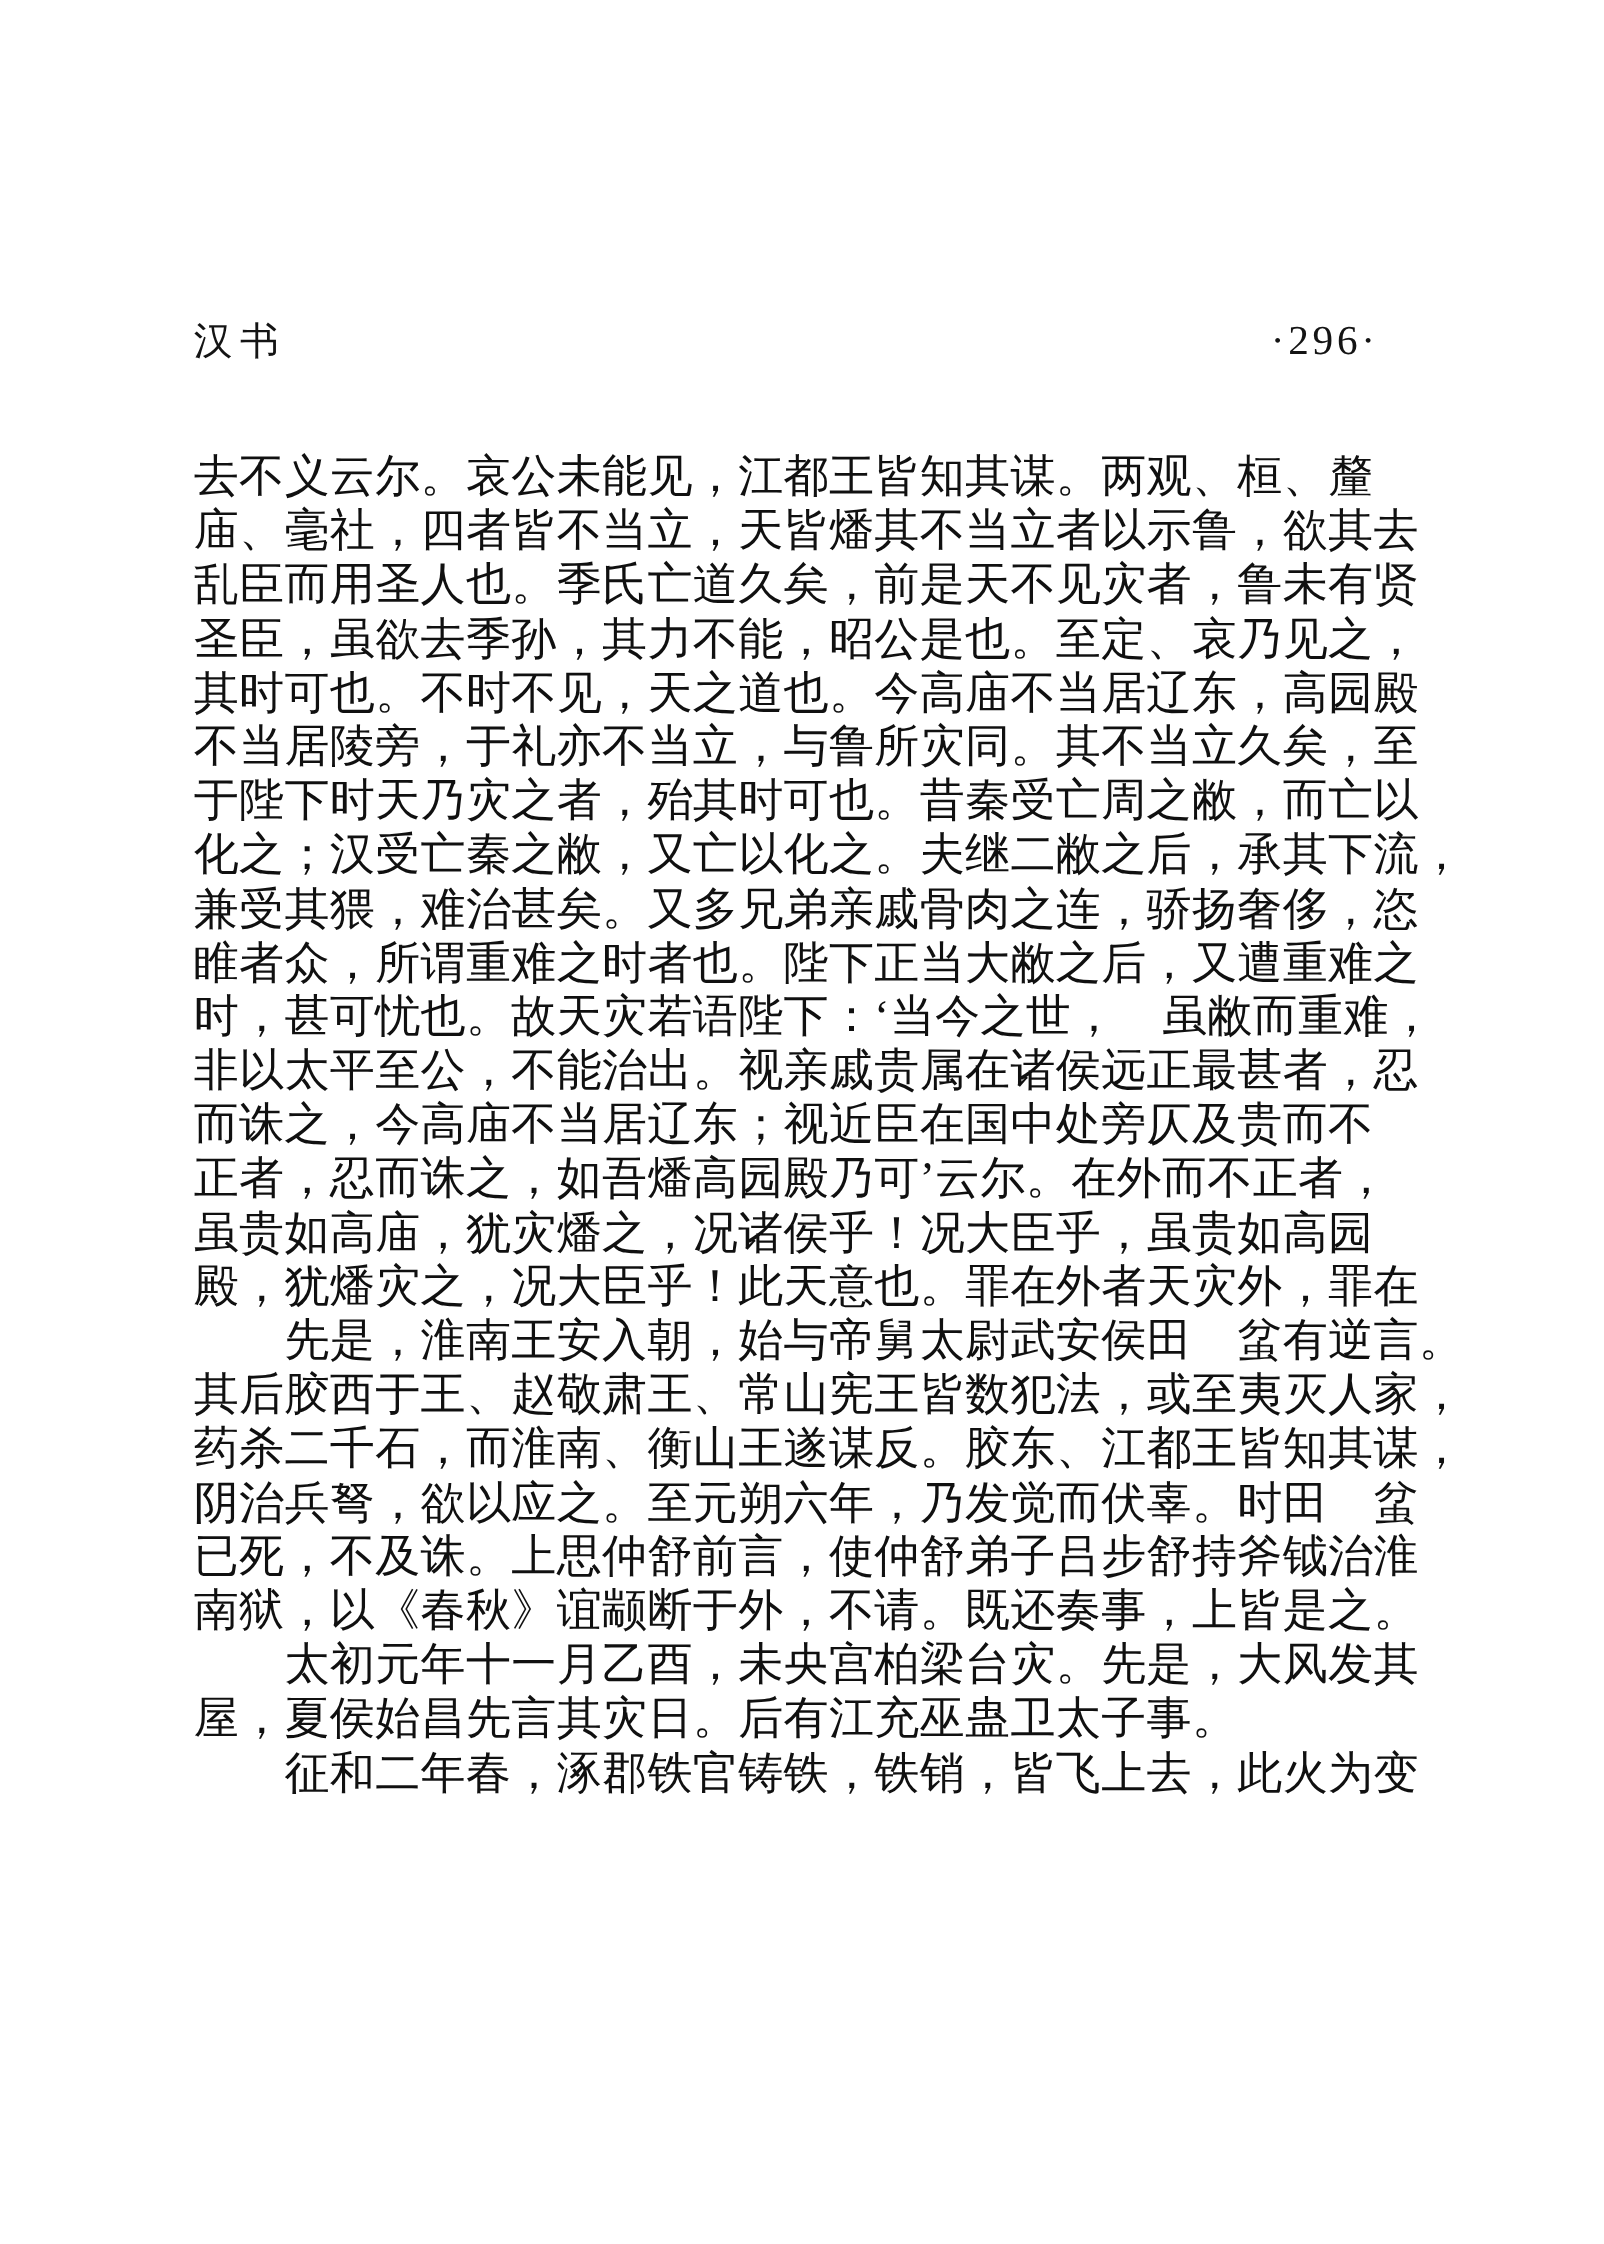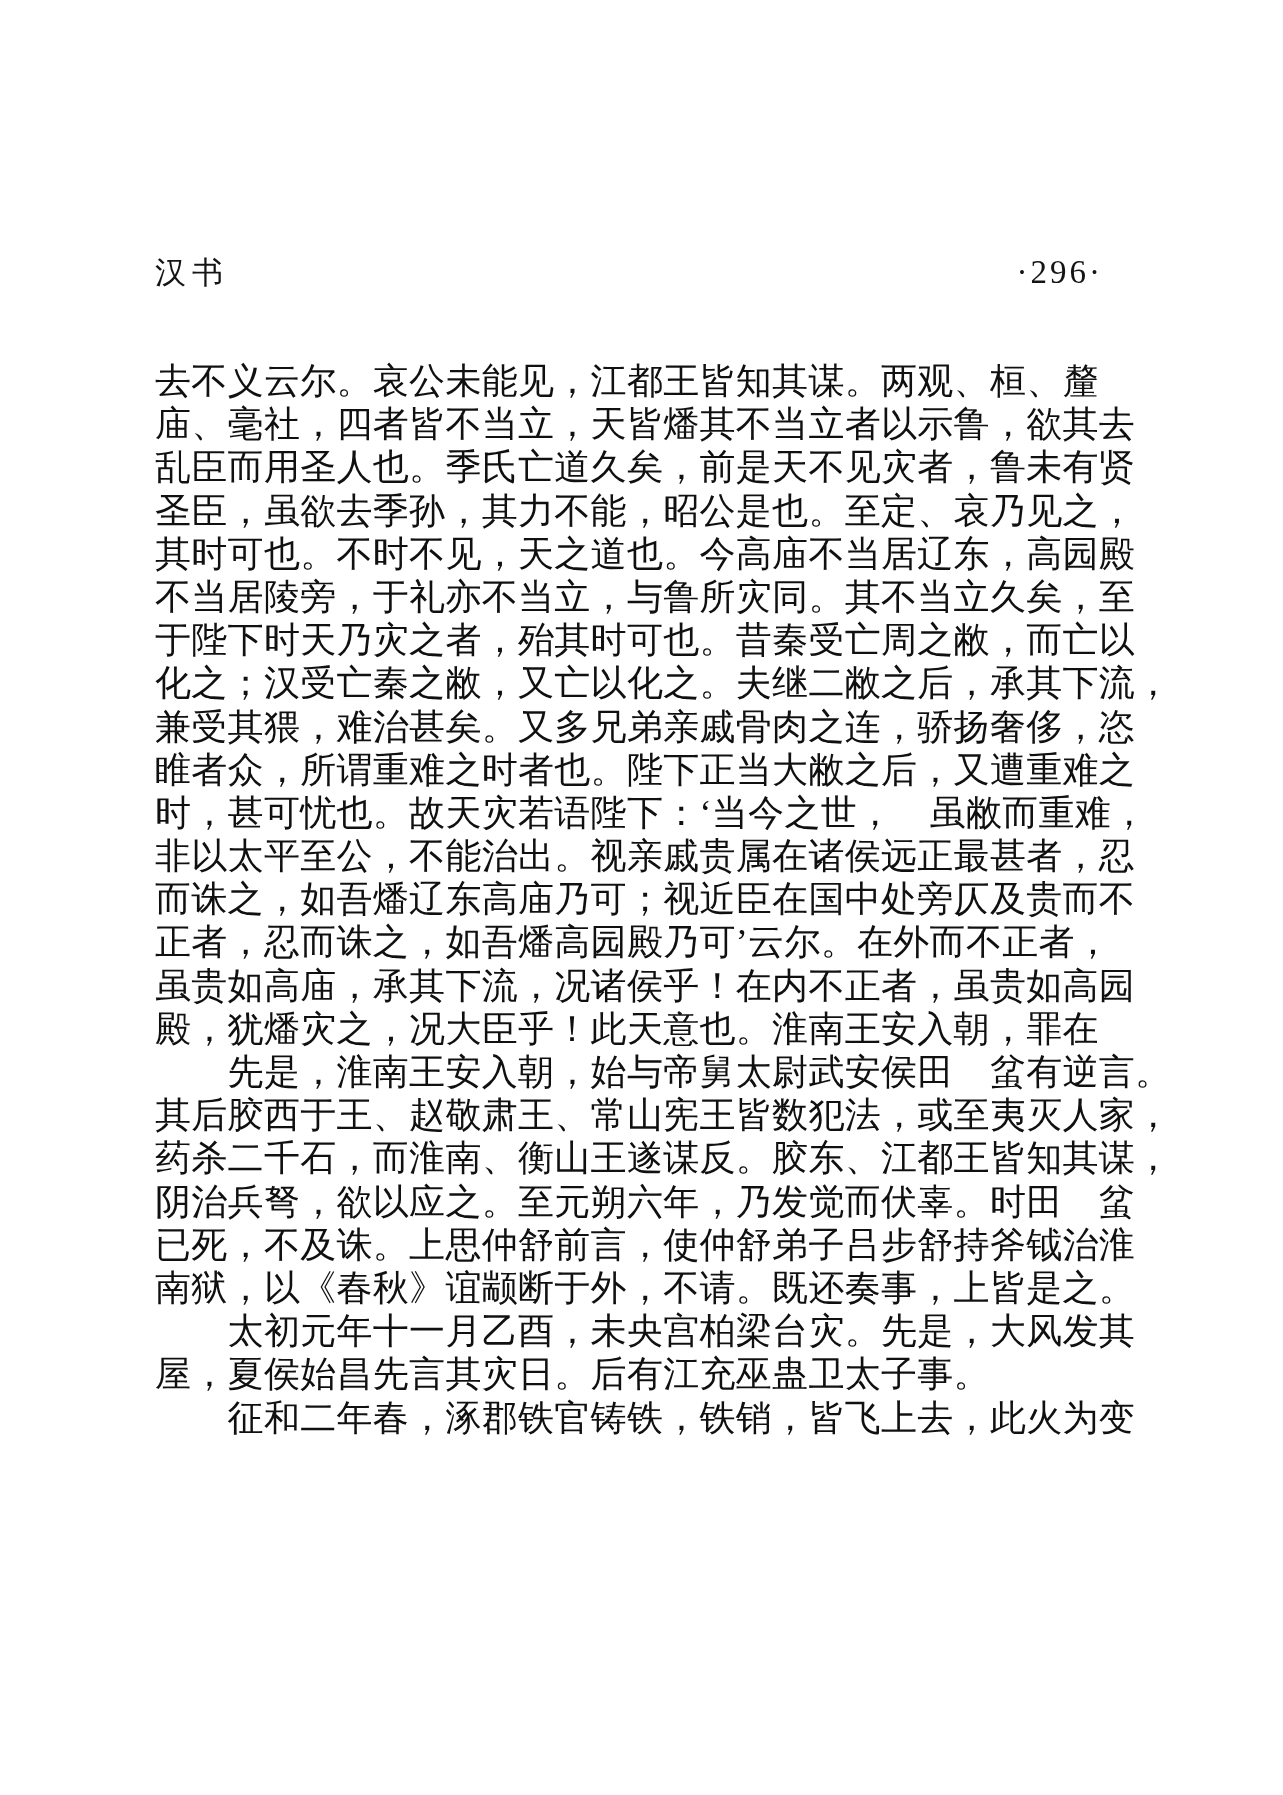--- a/index.html
+++ b/index.html
@@ -67,24 +67,24 @@
     <div class="text-line">乱臣而用圣人也。季氏亡道久矣，前是天不见灾者，鲁未有贤</div>
     <div class="text-line">圣臣，虽欲去季孙，其力不能，昭公是也。至定、哀乃见之，</div>
     <div class="text-line">其时可也。不时不见，天之道也。今高庙不当居辽东，高园殿</div>
     <div class="text-line">不当居陵旁，于礼亦不当立，与鲁所灾同。其不当立久矣，至</div>
     <div class="text-line">于陛下时天乃灾之者，殆其时可也。昔秦受亡周之敝，而亡以</div>
     <div class="text-line">化之；汉受亡秦之敝，又亡以化之。夫继二敝之后，承其下流，</div>
     <div class="text-line">兼受其猥，难治甚矣。又多兄弟亲戚骨肉之连，骄扬奢侈，恣</div>
     <div class="text-line">睢者众，所谓重难之时者也。陛下正当大敝之后，又遭重难之</div>
     <div class="text-line">时，甚可忧也。故天灾若语陛下：‘当今之世，　虽敝而重难，</div>
     <div class="text-line">非以太平至公，不能治出。视亲戚贵属在诸侯远正最甚者，忍</div>
-    <div class="text-line">而诛之，如吾燔辽东高庙乃可；视近臣在国中处旁仄及贵而不</div>
+    <div class="text-line">而诛之，今高庙不当居辽东；视近臣在国中处旁仄及贵而不</div>
     <div class="text-line">正者，忍而诛之，如吾燔高园殿乃可’云尔。在外而不正者，</div>
-    <div class="text-line">虽贵如高庙，承其下流，况诸侯乎！在内不正者，虽贵如高园</div>
-    <div class="text-line">殿，犹燔灾之，况大臣乎！此天意也。淮南王安入朝，罪在</div>
+    <div class="text-line">虽贵如高庙，犹灾燔之，况诸侯乎！况大臣乎，虽贵如高园</div>
+    <div class="text-line">殿，犹燔灾之，况大臣乎！此天意也。罪在外者天灾外，罪在</div>
     <div class="text-line">　　先是，淮南王安入朝，始与帝舅太尉武安侯田　蚠有逆言。</div>
     <div class="text-line">其后胶西于王、赵敬肃王、常山宪王皆数犯法，或至夷灭人家，</div>
     <div class="text-line">药杀二千石，而淮南、衡山王遂谋反。胶东、江都王皆知其谋，</div>
     <div class="text-line">阴治兵弩，欲以应之。至元朔六年，乃发觉而伏辜。时田　蚠</div>
     <div class="text-line">已死，不及诛。上思仲舒前言，使仲舒弟子吕步舒持斧钺治淮</div>
     <div class="text-line">南狱，以《春秋》谊颛断于外，不请。既还奏事，上皆是之。</div>
     <div class="text-line">　　太初元年十一月乙酉，未央宫柏梁台灾。先是，大风发其</div>
     <div class="text-line">屋，夏侯始昌先言其灾日。后有江充巫蛊卫太子事。</div>
     <div class="text-line">　　征和二年春，涿郡铁官铸铁，铁销，皆飞上去，此火为变</div>
   </div>

